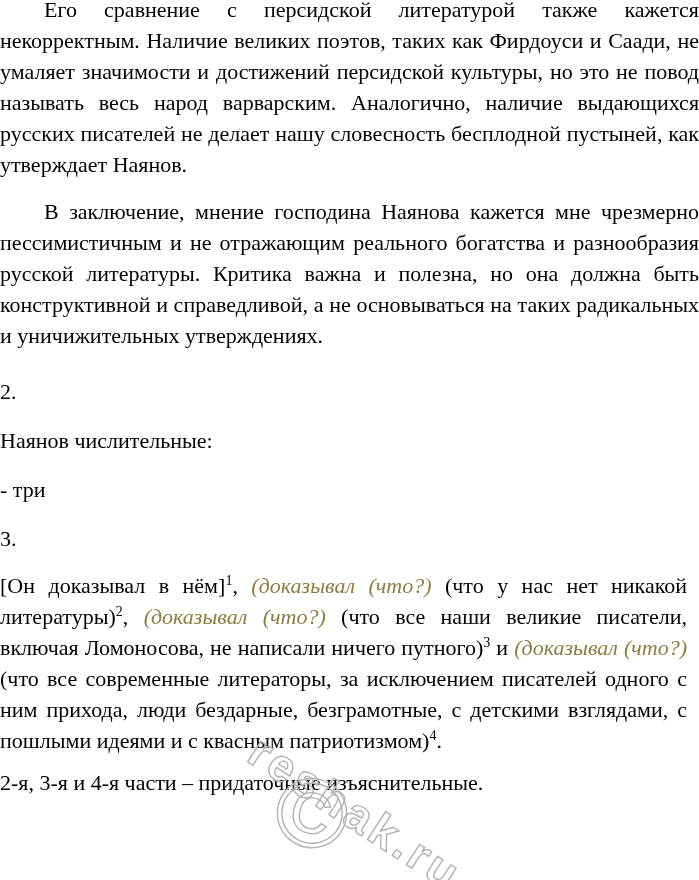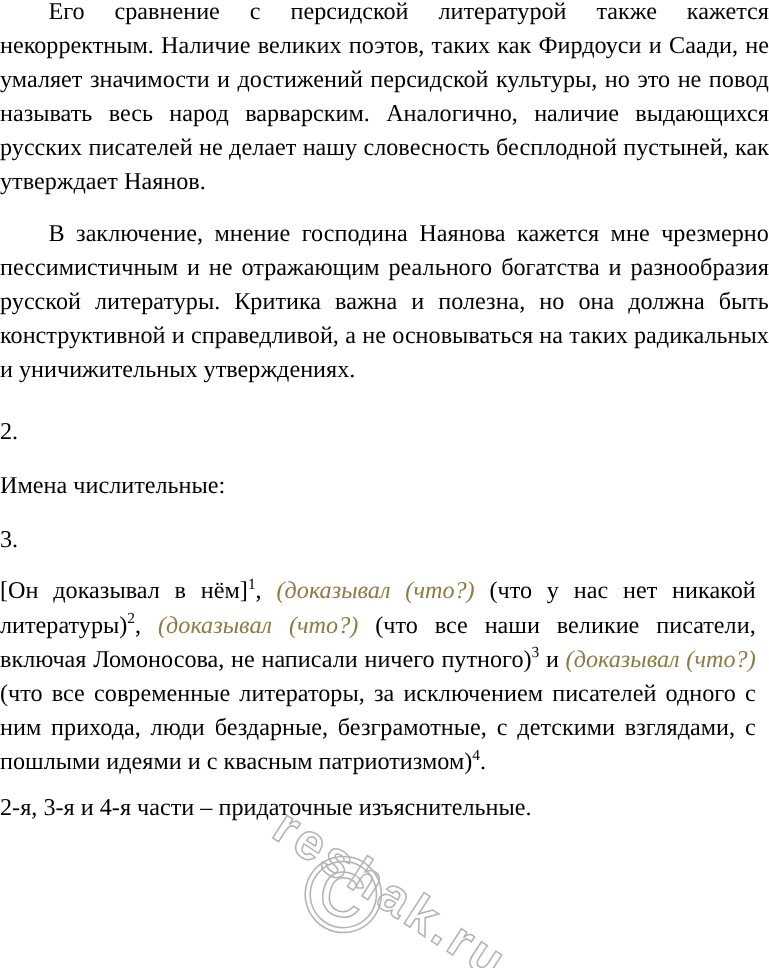--- a/index.html
+++ b/index.html
@@ -75,23 +75,24 @@
 
 <div class="page">
   <div class="content">
 
     <p class="body-par indent">Его сравнение с персидской литературой также кажется некорректным. Наличие великих поэтов, таких как Фирдоуси и Саади, не умаляет значимости и достижений персидской культуры, но это не повод называть весь народ варварским. Аналогично, наличие выдающихся русских писателей не делает нашу словесность бесплодной пустыней, как утверждает Наянов.</p>
 
     <p class="body-par indent">В заключение, мнение господина Наянова кажется мне чрезмерно пессимистичным и не отражающим реального богатства и разнообразия русской литературы. Критика важна и полезна, но она должна быть конструктивной и справедливой, а не основываться на таких радикальных и уничижительных утверждениях.</p>
 
     <div class="plain-line gap-before-wrap" style="margin-top:25px">2.</div>
 
-    <div class="plain-line">Имена числительные:</div>
+    <div class="plain-line">Наянов числительные:</div>
 
 
+    <div class="plain-line">- три</div>
 
     <div class="plain-line last-of-group">3.</div>
 
     <p class="analysis"><span>[Он доказывал в нём]</span><sup>1</sup><span>, </span><span class="annot">(доказывал (что?)</span><span> (что у нас нет никакой литературы)</span><sup>2</sup><span>, </span><span class="annot">(доказывал (что?)</span><span> (что все наши великие писатели, включая Ломоносова, не написали ничего путного)</span><sup>3</sup><span> и </span><span class="annot">(доказывал (что?)</span><span> (что все современные литераторы, за исключением писателей одного с ним прихода, люди бездарные, безграмотные, с детскими взглядами, с пошлыми идеями и с квасным патриотизмом)</span><sup>4</sup><span>.</span></p>
 
     <p class="conclusion">2-я, 3-я и 4-я части – придаточные изъяснительные.</p>
 
   </div>
 
   <div class="watermark">

